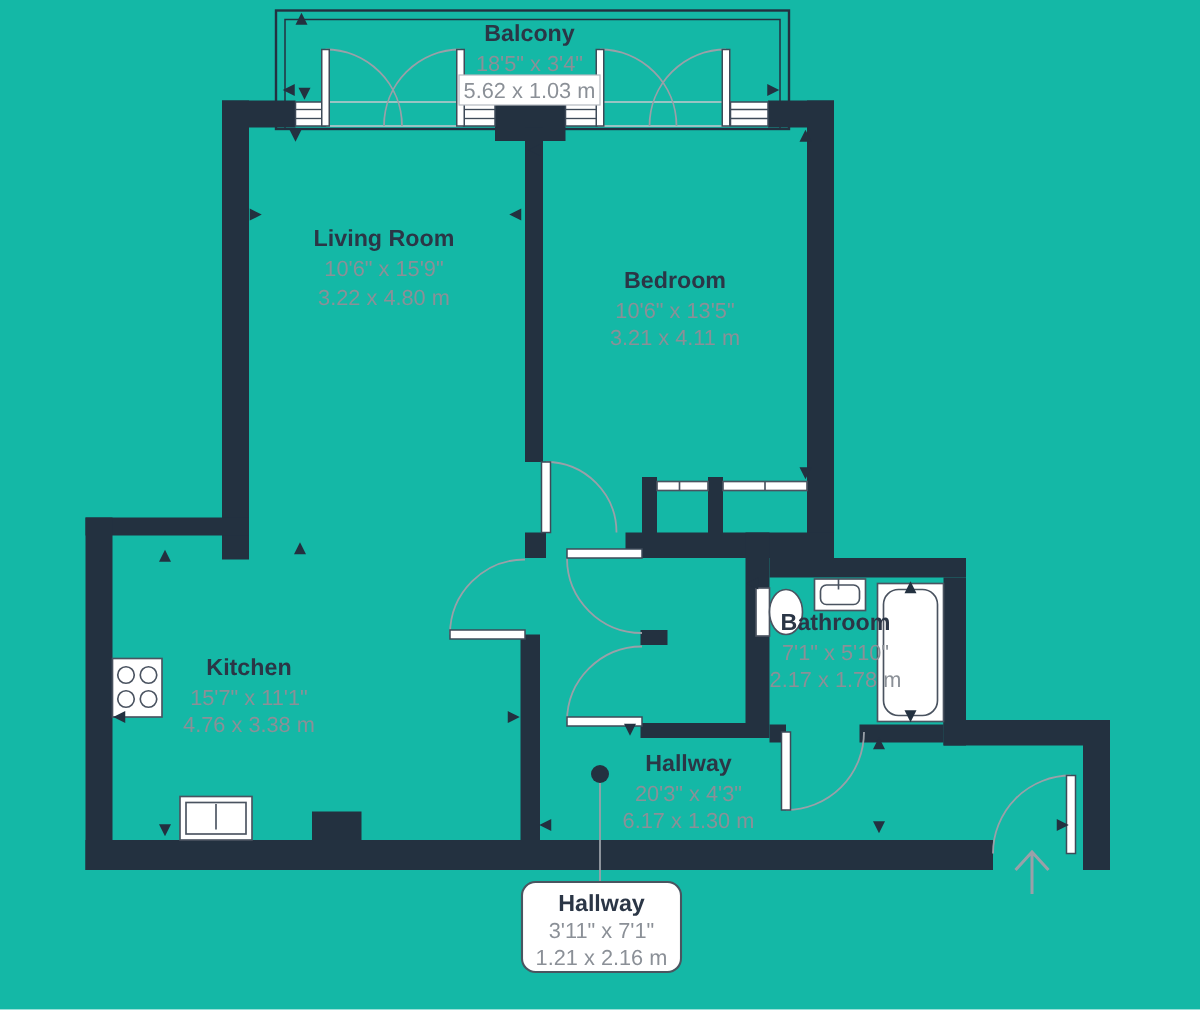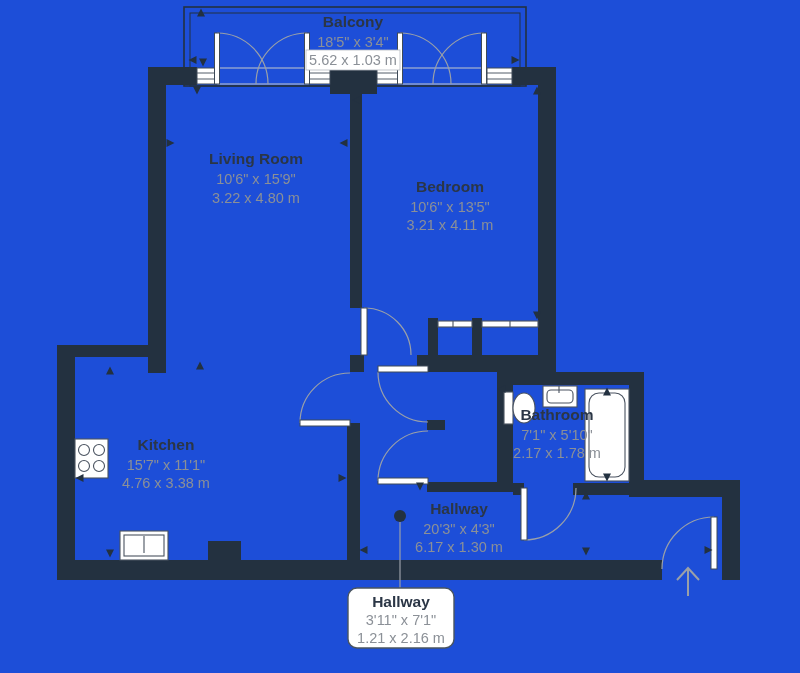--- a/index.html
+++ b/index.html
@@ -3,21 +3,21 @@
 <meta charset="utf-8">
 <style>
   :root{
     --wall:#233140;
     --room_name:#2b3646;
     --dims:#8b9097;
     --line:#9aa0a8;
     --fixture:#4a5360;
   }
   html,body{margin:0;padding:0;background:#ffffff;}
-  .stage{width:800px;height:673px;position:relative;background:#1d4ed8;}
+  .stage{width:800px;height:673px;position:relative;background:#14b8a6;}
   svg{display:block;font-family:"Liberation Sans", sans-serif;}
   .wall{fill:var(--wall);stroke:none;}
   .balcony-line{fill:none;stroke:var(--wall);}
   .win{fill:#ffffff;stroke:#3e4a58;stroke-width:1;}
   .winline{stroke:#3e4a58;stroke-width:0.9;}
   .leaf{fill:#ffffff;stroke:#3e4a58;stroke-width:1;}
   .arc{fill:none;stroke:var(--line);stroke-width:1.2;}
   .fix{fill:#ffffff;stroke:var(--fixture);stroke-width:1.1;}
   .fixline{stroke:var(--fixture);stroke-width:1.1;fill:none;}
   .tickshape{fill:var(--wall);}

